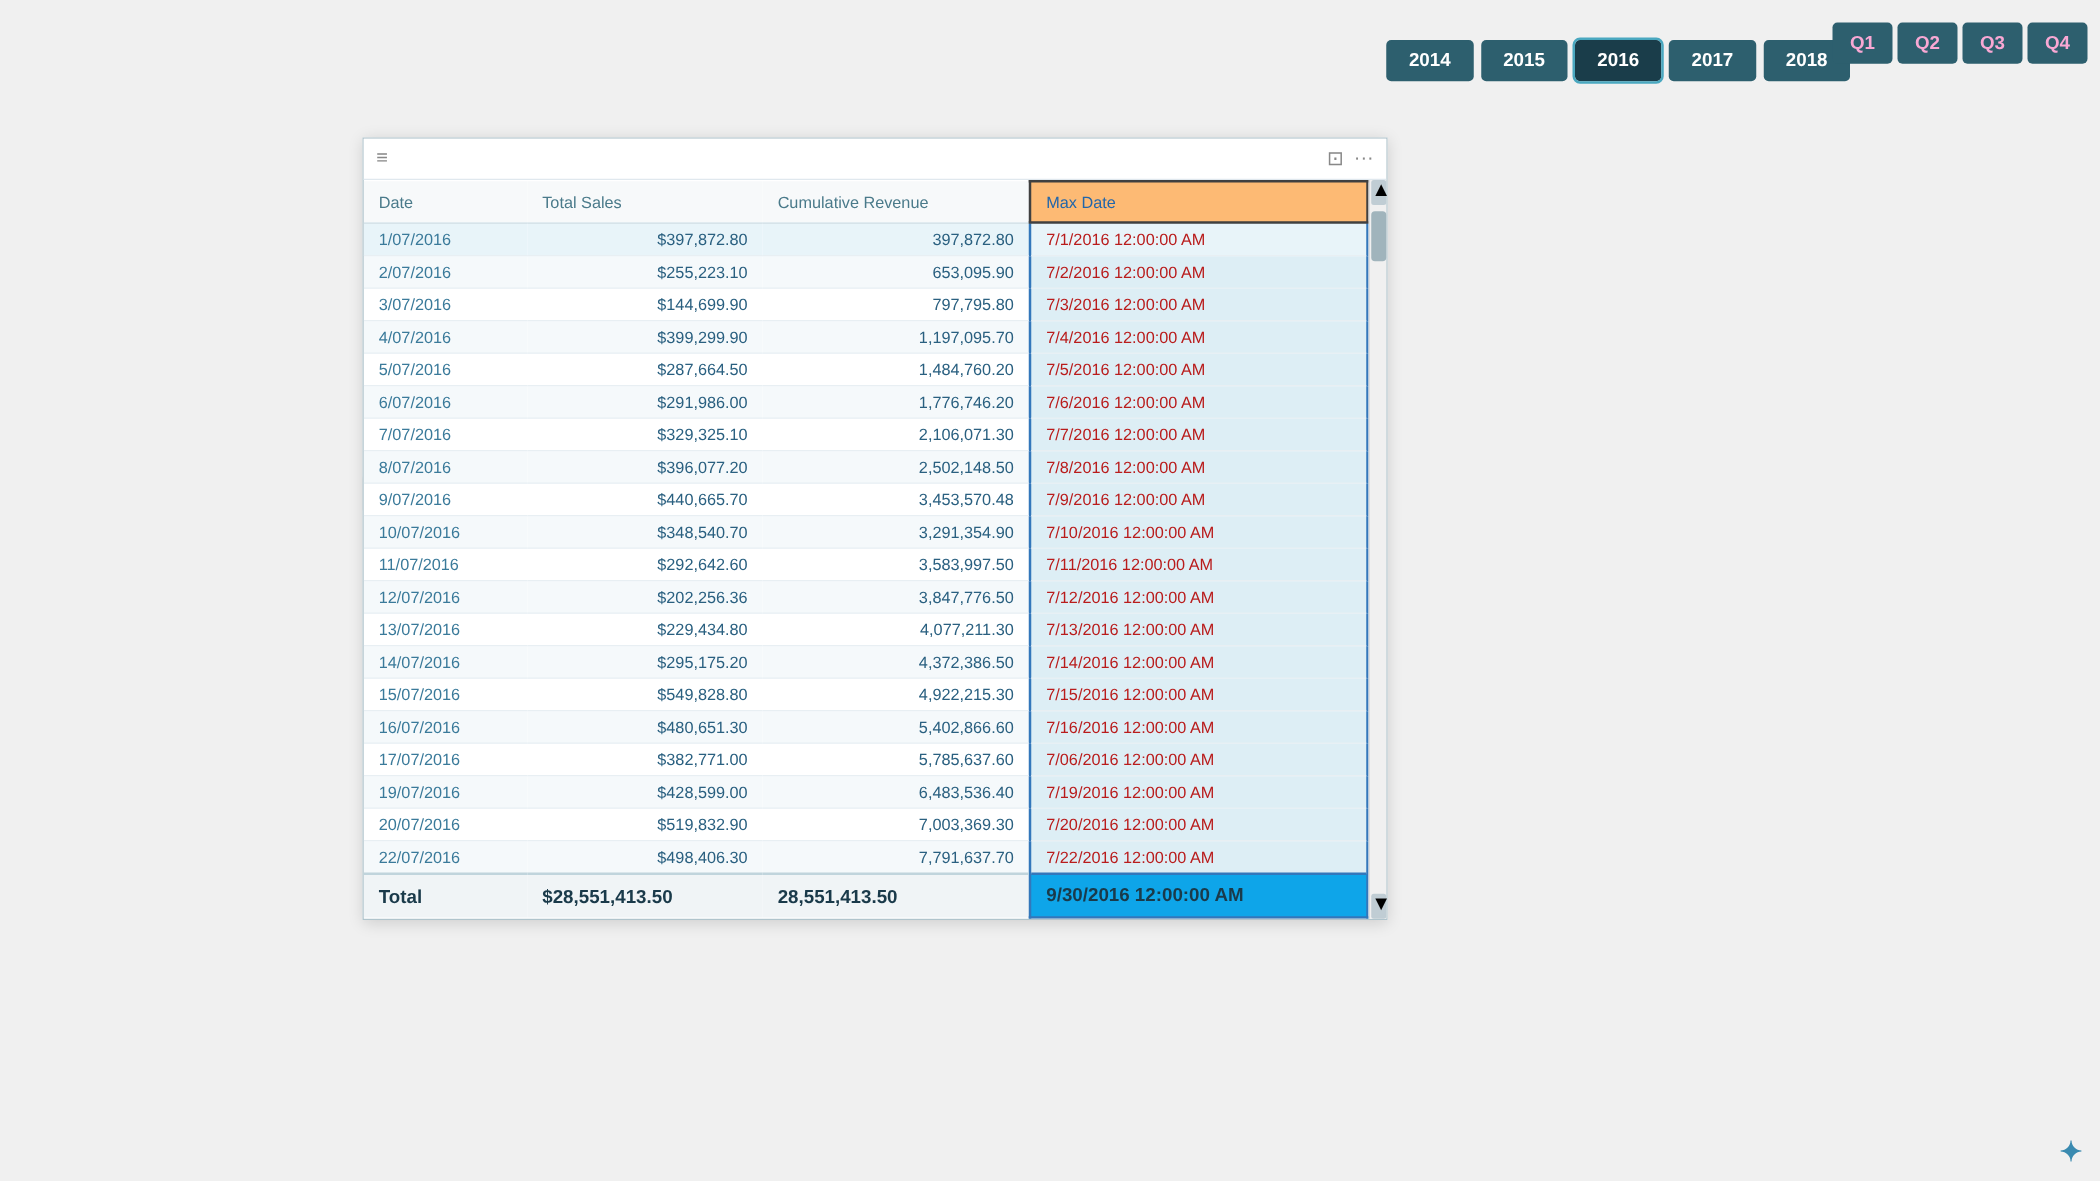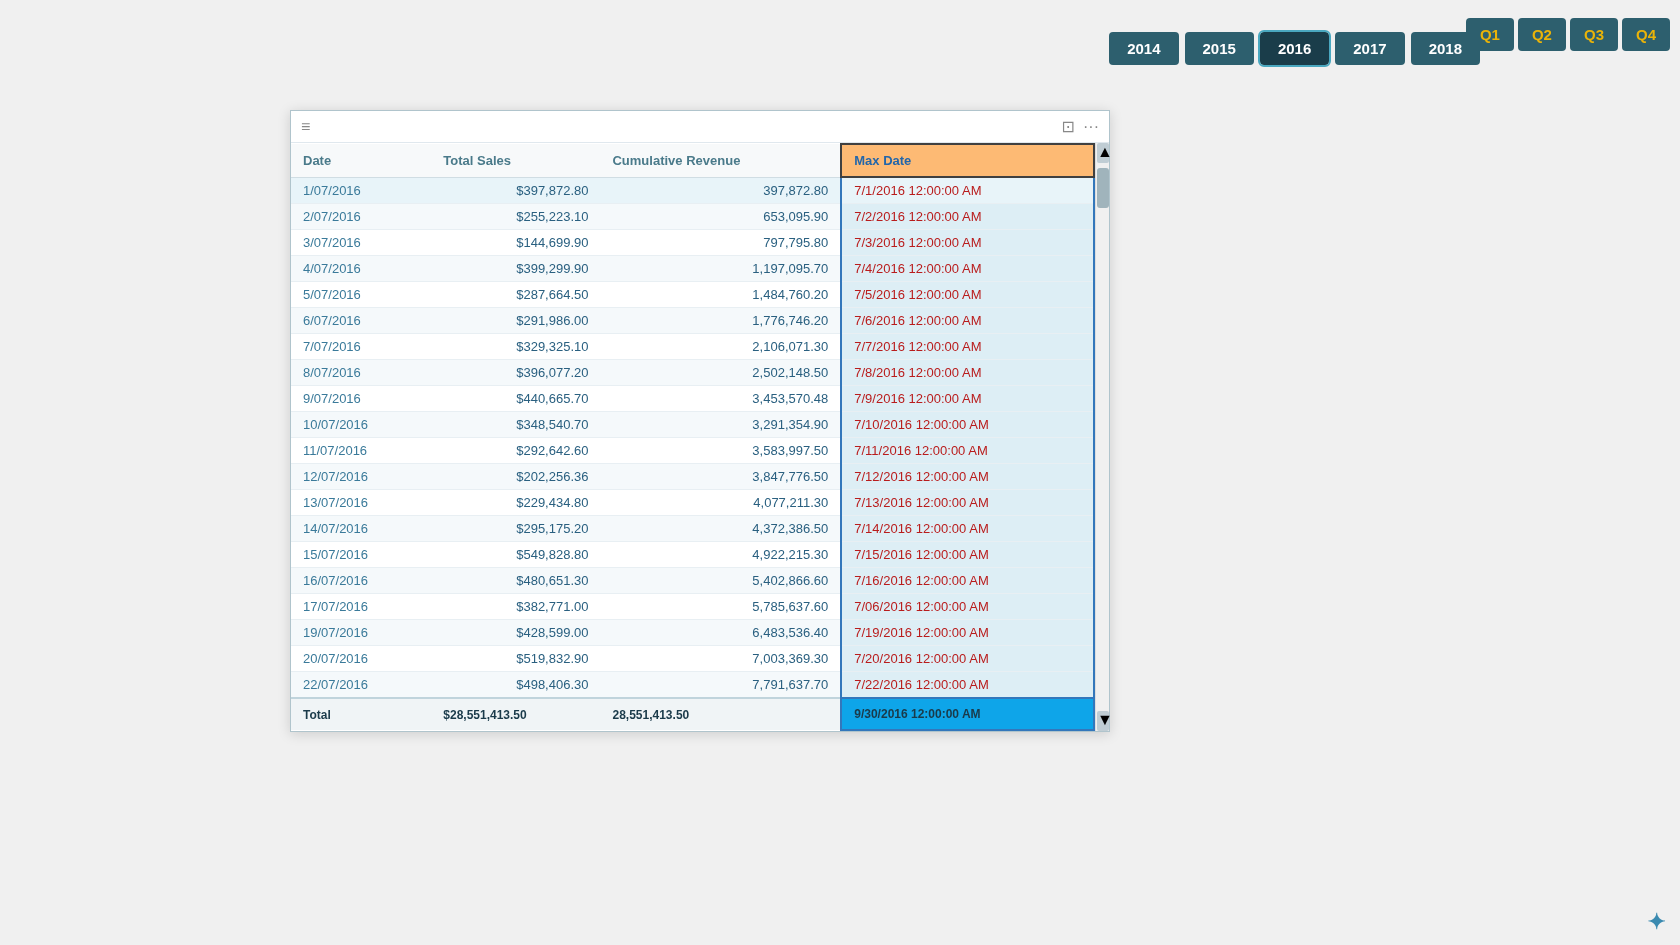--- a/index.html
+++ b/index.html
@@ -39,21 +39,21 @@
 
     .quarter-nav {
       position: absolute;
       top: 18px;
       right: 10px;
       display: flex;
       gap: 4px;
     }
     .quarter-btn {
       background: #2d5f6e;
-      color: #eab308;
+      color: #f9a8d4;
       border: none;
       border-radius: 4px;
       padding: 8px 14px;
       font-size: 15px;
       font-weight: 600;
       cursor: pointer;
     }
 
     
     .table-container {
@@ -100,21 +100,21 @@
     }
 
     table {
       width: 100%;
       border-collapse: collapse;
       font-size: 13px;
     }
     thead th {
       background: #f7f9fa;
       color: #4a7a8a;
-      font-weight: 700;
+      font-weight: 400;
       text-align: left;
       padding: 8px 12px;
       border-bottom: 1.5px solid #d0dde3;
       font-size: 13px;
     }
     thead th.highlighted {
       background: #fdba74;
       color: #2266aa;
       border: 2px solid #404040;
     }
@@ -145,21 +145,21 @@
     tbody td.num-col {
       text-align: right;
     }
 
     tfoot td {
       background: #f0f4f6;
       font-weight: 700;
       color: #1a3a4a;
       padding: 8px 12px;
       border-top: 2px solid #c0d4dc;
-      font-size: 12px;
+      font-size: 15px;
     }
     tfoot td.highlighted {
       background: #0ea5e9;
       border: 2px solid #3377bb;
       color: #1a3a4a;
     }
 
     .scrollbar-track {
       width: 14px;
       background: #f0f0f0;

